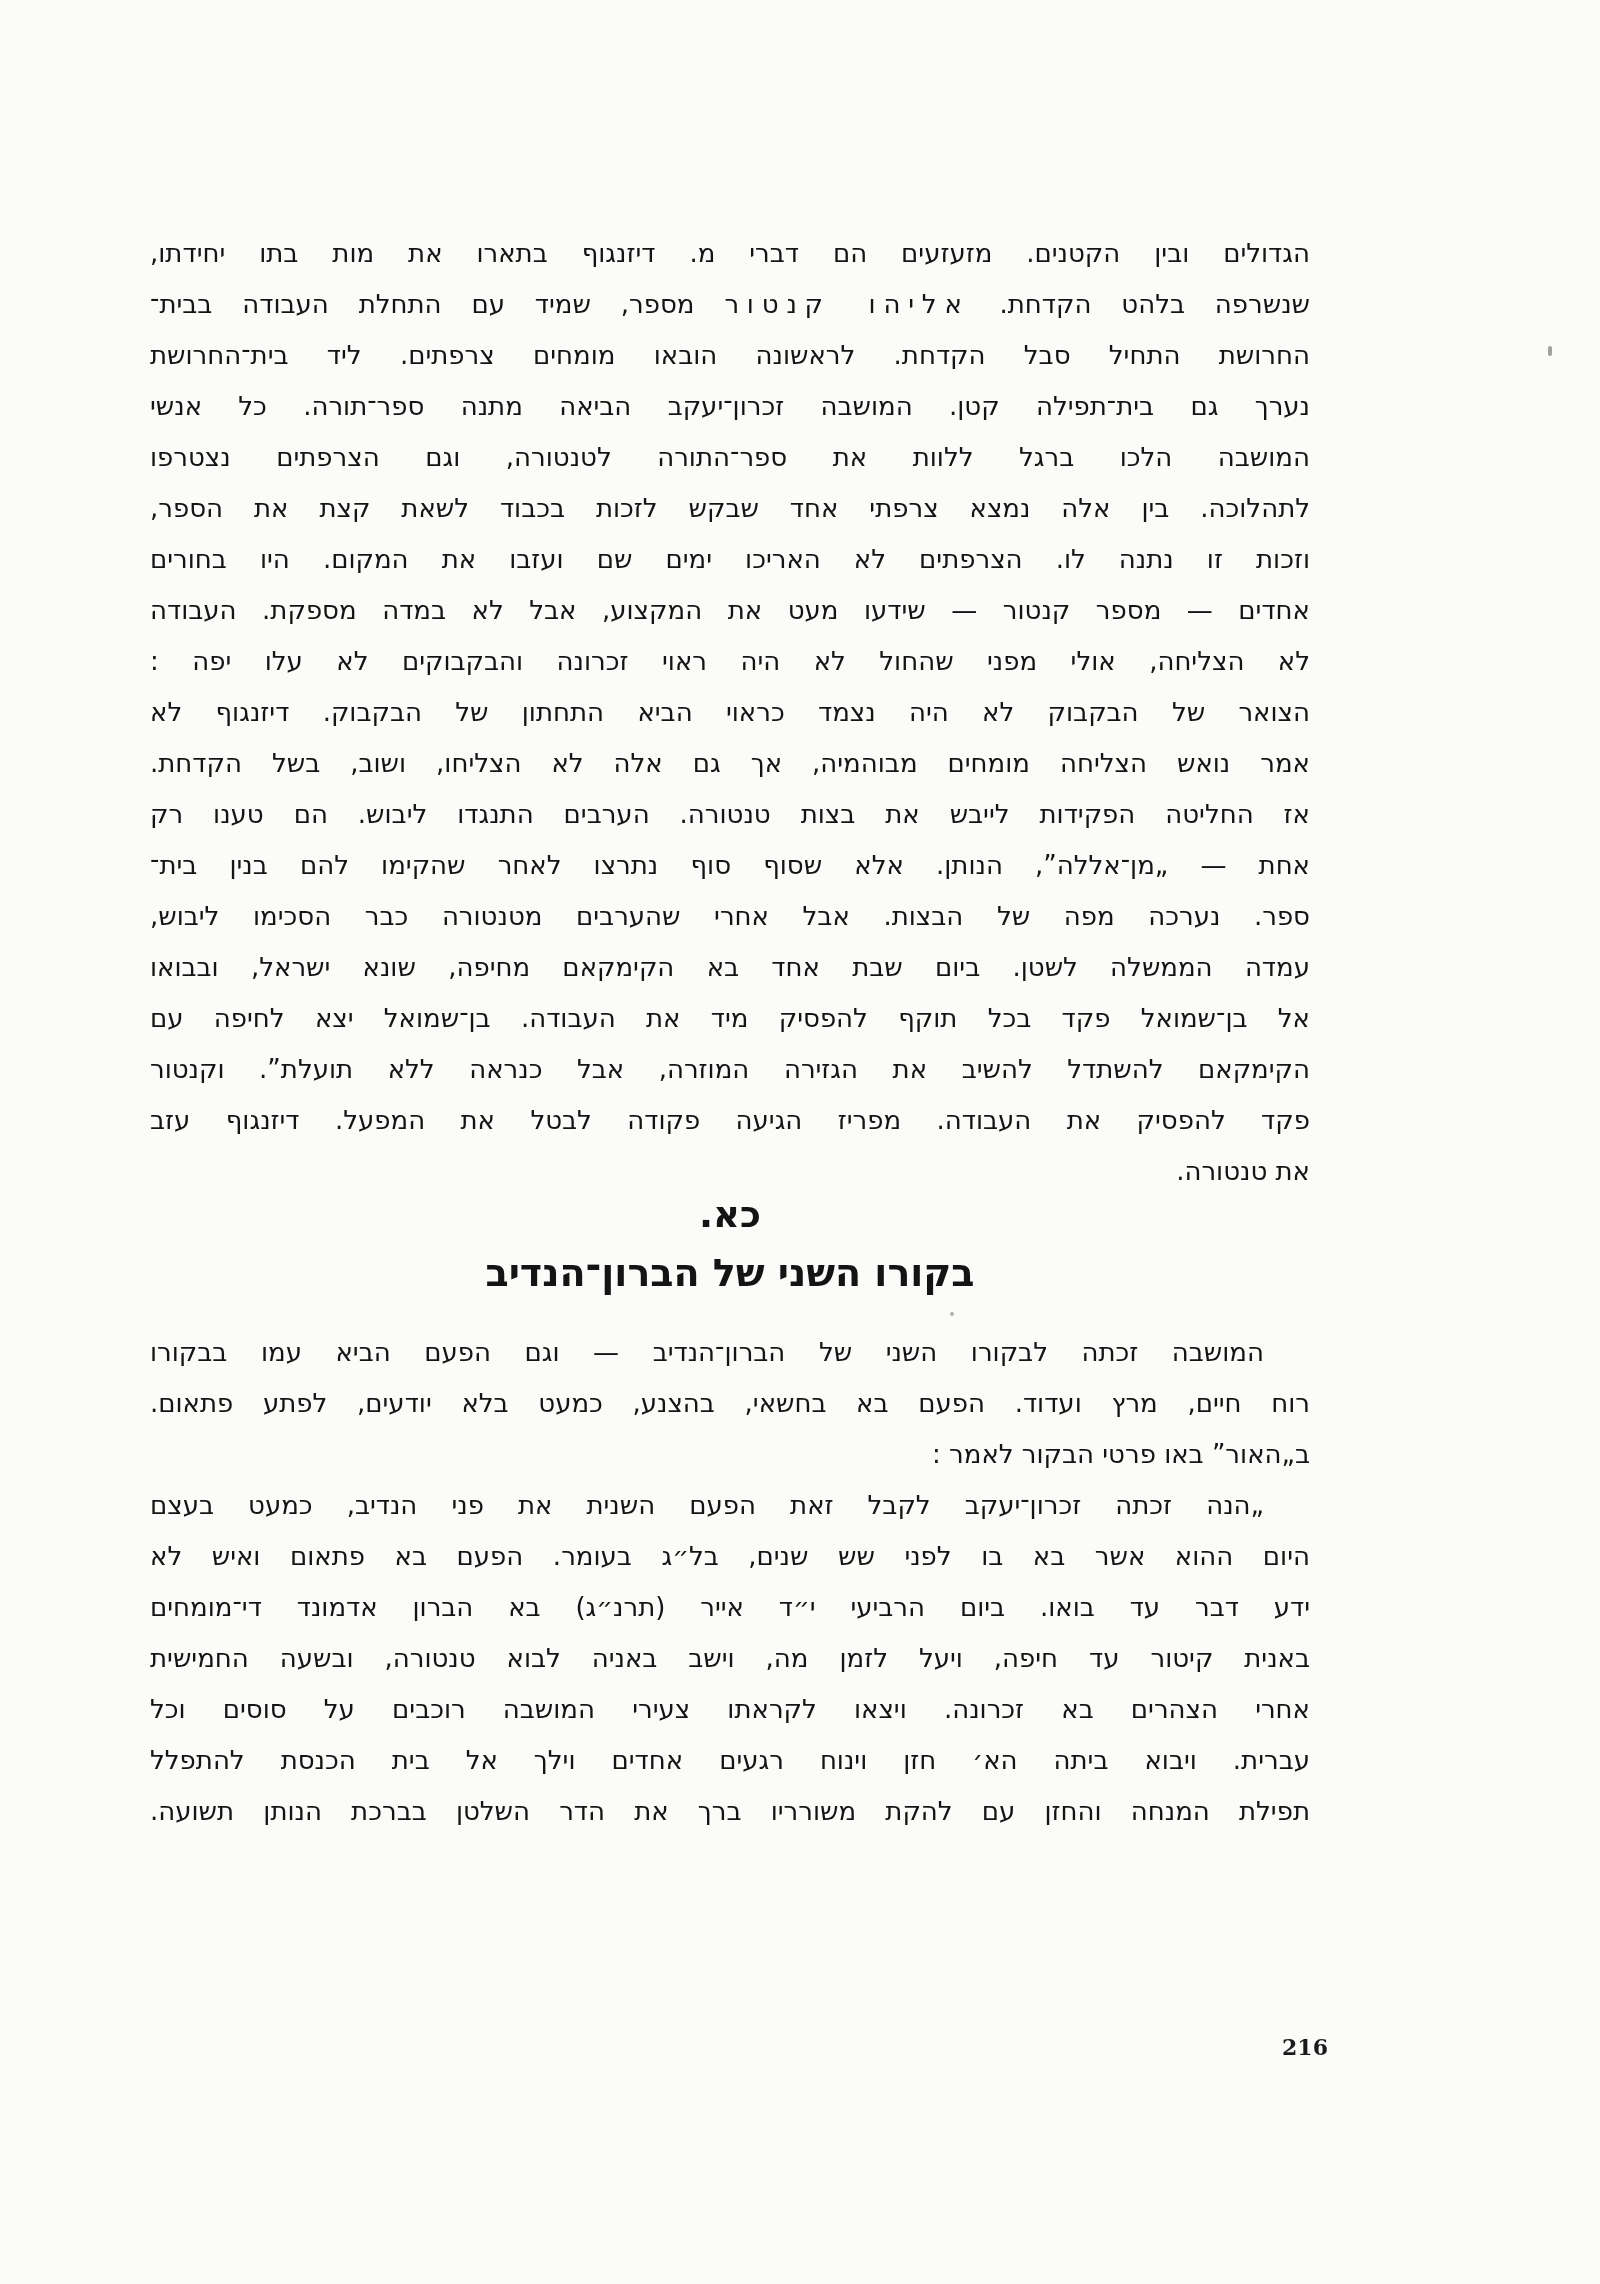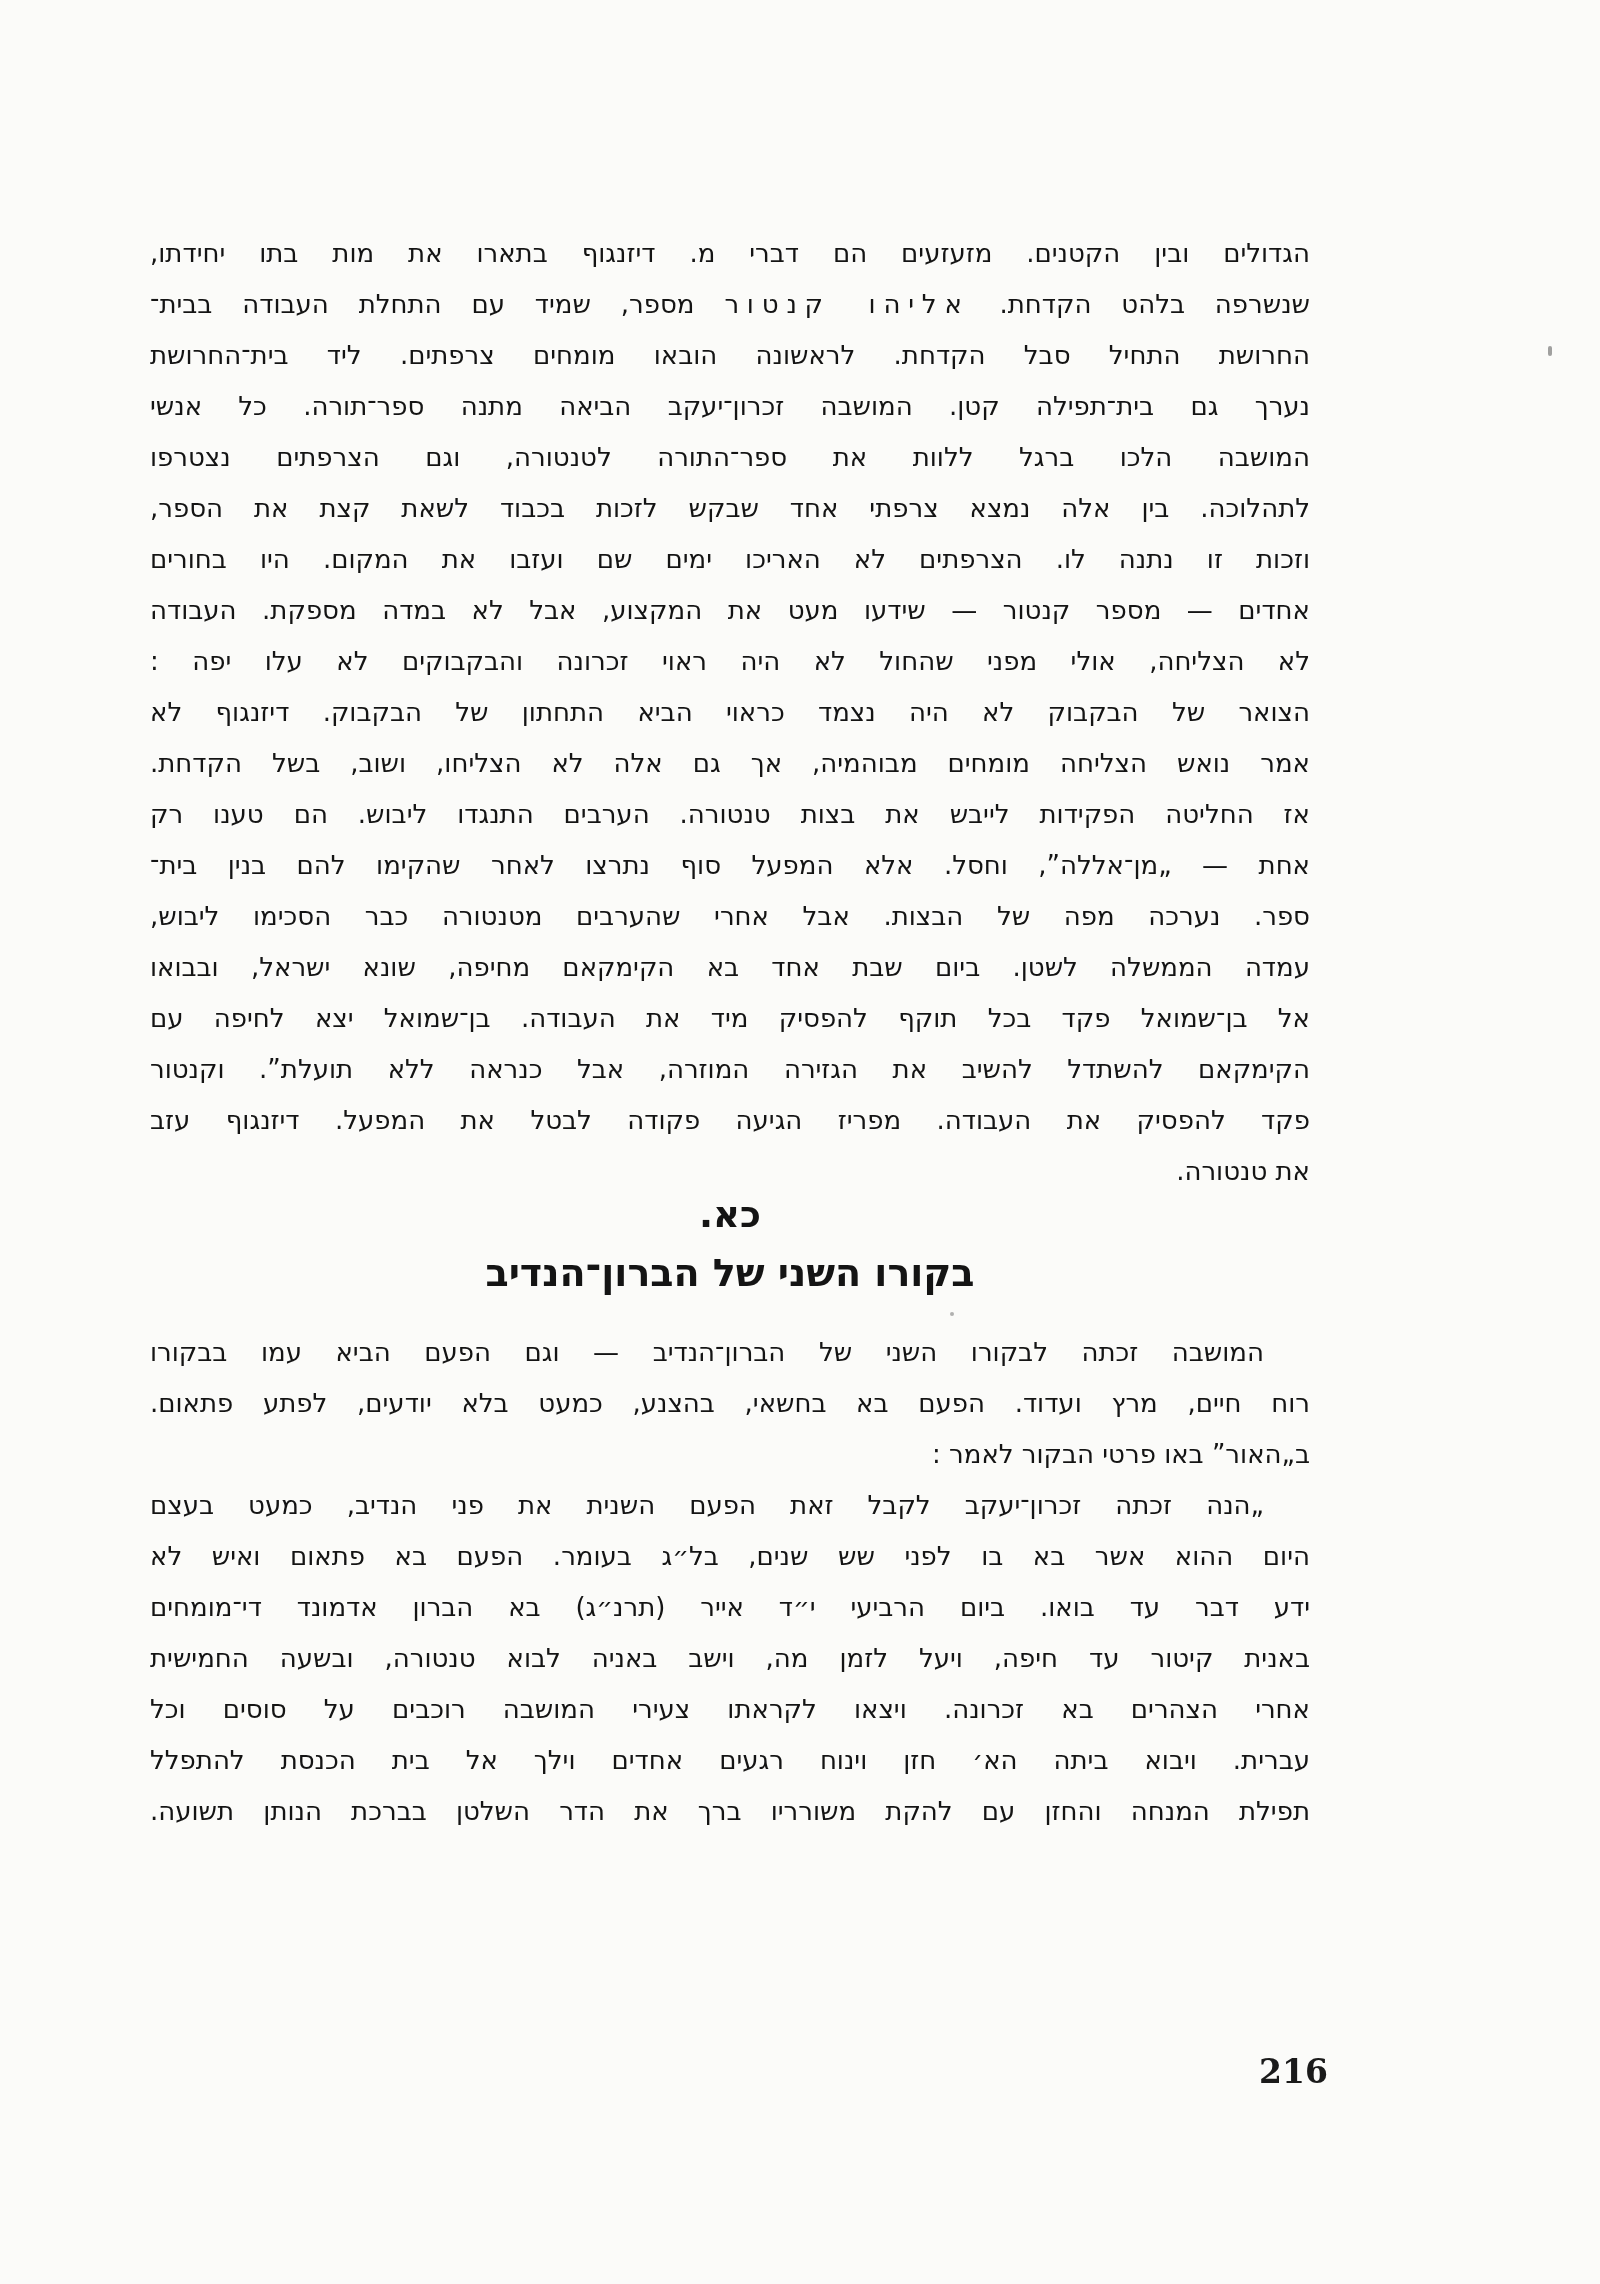--- a/index.html
+++ b/index.html
@@ -46,25 +46,24 @@
     font-weight:bold;
     line-height:46px;
   }
   .para2{margin-top:31px;}
   .para3{margin-top:0;}
   .page-number{
     position:absolute;
     top:2034px;
     right:272px;
     font-family:"DejaVu Serif",serif;
-    font-size:33px;
+    font-size:22px;
     font-weight:600;
     color:#1a1a1a;
     direction:ltr;
-    margin-top:18px;
   }
   .speck{
     position:absolute;
     background:#555;
     border-radius:2px;
   }
   .speck-a{left:1548px;top:346px;width:4px;height:10px;opacity:.55;}
   .speck-b{left:950px;top:1312px;width:4px;height:4px;opacity:.45;}
 </style>
 </head>
@@ -80,21 +79,21 @@
       <div class="line">החרושת התחיל סבל הקדחת. לראשונה הובאו מומחים צרפתים. ליד בית־החרושת</div>
       <div class="line">נערך גם בית־תפילה קטן. המושבה זכרון־יעקב הביאה מתנה ספר־תורה. כל אנשי</div>
       <div class="line">המושבה הלכו ברגל ללוות את ספר־התורה לטנטורה, וגם הצרפתים נצטרפו</div>
       <div class="line">לתהלוכה. בין אלה נמצא צרפתי אחד שבקש לזכות בכבוד לשאת קצת את הספר,</div>
       <div class="line">וזכות זו נתנה לו. הצרפתים לא האריכו ימים שם ועזבו את המקום. היו בחורים</div>
       <div class="line">אחדים — מספר קנטור — שידעו מעט את המקצוע, אבל לא במדה מספקת. העבודה</div>
       <div class="line">לא הצליחה, אולי מפני שהחול לא היה ראוי זכרונה והבקבוקים לא עלו יפה :</div>
       <div class="line">הצואר של הבקבוק לא היה נצמד כראוי הביא התחתון של הבקבוק. דיזנגוף לא</div>
       <div class="line">אמר נואש הצליחה מומחים מבוהמיה, אך גם אלה לא הצליחו, ושוב, בשל הקדחת.</div>
       <div class="line">אז החליטה הפקידות לייבש את בצות טנטורה. הערבים התנגדו ליבוש. הם טענו רק</div>
-      <div class="line">אחת — „מן־אללה”, וחסל. אלא המפעל סוף נתרצו לאחר שהקימו להם בנין בית־</div>
+      <div class="line">אחת — „מן־אללה”, הנותן. אלא שסוף סוף נתרצו לאחר שהקימו להם בנין בית־</div>
       <div class="line">ספר. נערכה מפה של הבצות. אבל אחרי שהערבים מטנטורה כבר הסכימו ליבוש,</div>
       <div class="line">עמדה הממשלה לשטן. ביום שבת אחד בא הקימקאם מחיפה, שונא ישראל, ובבואו</div>
       <div class="line">אל בן־שמואל פקד בכל תוקף להפסיק מיד את העבודה. בן־שמואל יצא לחיפה עם</div>
       <div class="line">הקימקאם להשתדל להשיב את הגזירה המוזרה, אבל כנראה ללא תועלת”. וקנטור</div>
       <div class="line">פקד להפסיק את העבודה. מפריז הגיעה פקודה לבטל את המפעל. דיזנגוף עזב</div>
       <div class="line short">את טנטורה.</div>
     </section>
 
     <div class="chapter-mark">כא.</div>
 

